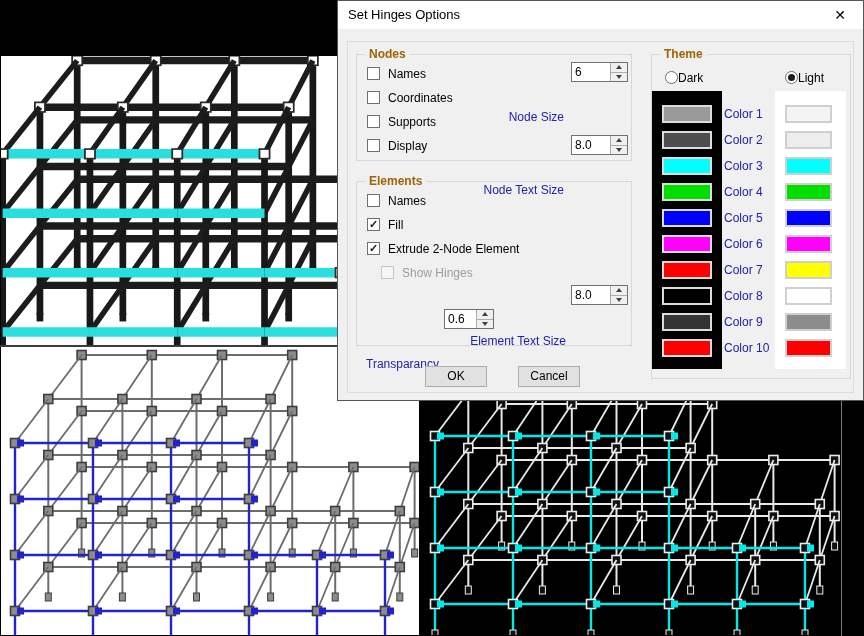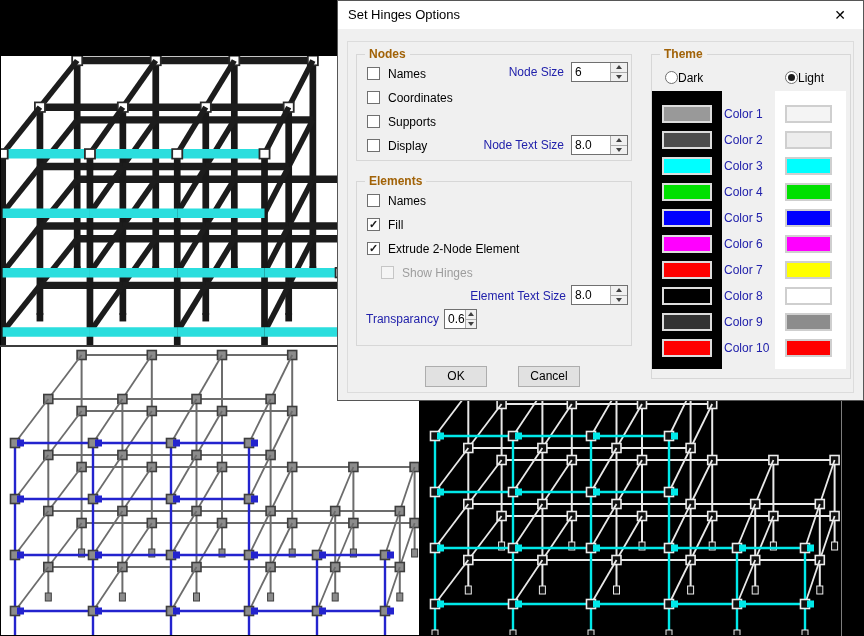--- a/index.html
+++ b/index.html
@@ -41,21 +41,21 @@
   #cbs-nodes{position:absolute;left:10px;top:11px;}
   #cbs-elements{position:absolute;left:10px;top:11px;}
 
   .rad-row{position:absolute;height:14px;white-space:nowrap;}
   .rad-circle{display:inline-block;width:13px;height:13px;border:1px solid #707070;border-radius:50%;
               background:#fff;box-sizing:border-box;vertical-align:middle;position:relative;}
   .rad-circle.sel::after{content:"";position:absolute;left:2px;top:2px;width:7px;height:7px;
               border-radius:50%;background:#1c1c1c;}
   .rad-label{vertical-align:middle;}
 
-  .spin-label{position:absolute;color:#2121ab;text-align:right;}
+  .spin-label{position:absolute;color:#2121ab;text-align:right;margin-top:45px;}
   .spinner{position:absolute;height:20px;background:#fff;border:1px solid #707070;
            box-sizing:border-box;display:flex;}
   .spin-val{flex:1;padding:2px 0 0 3px;font-size:12px;color:#000;}
   .spin-btns{width:16px;display:flex;flex-direction:column;border-left:1px solid #ababab;}
   .spin-btn{flex:1;background:#f0f0f0;display:flex;align-items:center;justify-content:center;cursor:pointer;}
   .spin-btn.up{border-bottom:1px solid #ababab;}
   .tri-up{width:0;height:0;border-left:3px solid transparent;border-right:3px solid transparent;
           border-bottom:4px solid #404040;}
   .tri-down{width:0;height:0;border-left:3px solid transparent;border-right:3px solid transparent;
           border-top:4px solid #404040;}
@@ -700,21 +700,21 @@
       <span class="spin-btns">
         <span class="spin-btn up">
             <span class="tri-up"></span>
           </span>
         <span class="spin-btn">
             <span class="tri-down"></span>
           </span>
       </span>
     </div>
     <div class="spin-label" style="left:28px;top:311px;width:72px;text-align:left;">Transparancy</div>
-    <div class="spinner" style="left:106px;top:308px;width:33px;">
+    <div class="spinner" style="left:106px;top:308px;width:50px;">
       <span class="spin-val">0.6</span>
       <span class="spin-btns">
         <span class="spin-btn up">
             <span class="tri-up"></span>
           </span>
         <span class="spin-btn">
             <span class="tri-down"></span>
           </span>
       </span>
     </div>

